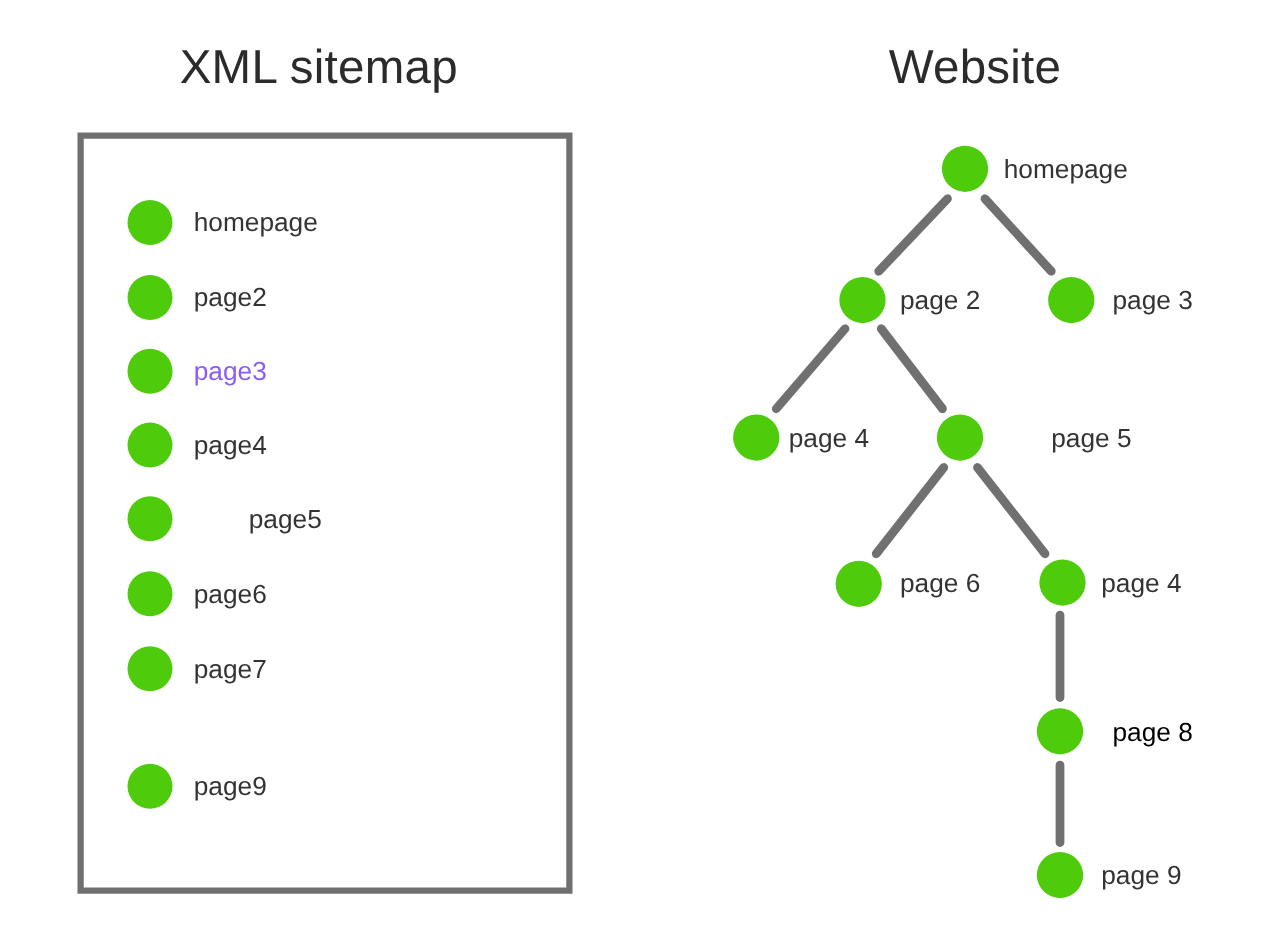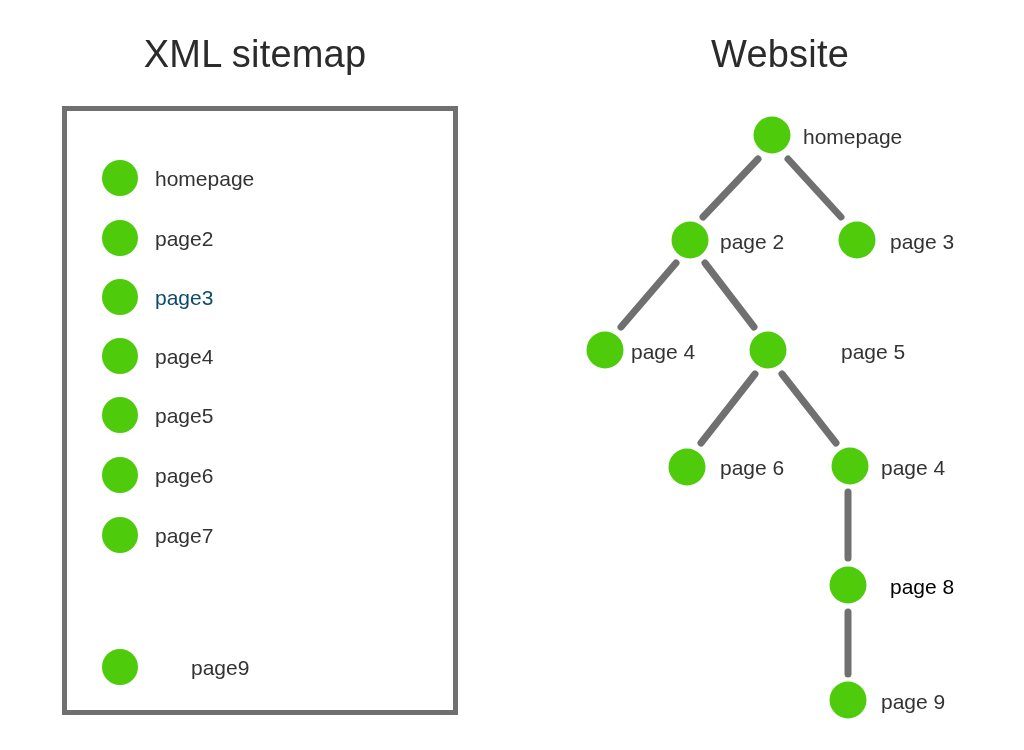--- a/index.html
+++ b/index.html
@@ -112,39 +112,39 @@
         <div class="sitemap-row" style="top: 49px;">
           <div class="bullet" style="background: rgb(78, 203, 10);"></div>
           <div class="sitemap-label" style="color: rgb(51, 51, 51);">homepage</div>
         </div>
         <div class="sitemap-row" style="top: 109px;">
           <div class="bullet" style="background: rgb(78, 203, 10);"></div>
           <div class="sitemap-label" style="color: rgb(51, 51, 51);">page2</div>
         </div>
         <div class="sitemap-row" style="top: 168px;">
           <div class="bullet" style="background: rgb(78, 203, 10);"></div>
-          <div class="sitemap-label" style="color: #0c4a6e;">page3</div>
+          <div class="sitemap-label" style="color: #8b5cf6;">page3</div>
         </div>
         <div class="sitemap-row" style="top: 227px;">
           <div class="bullet" style="background: rgb(78, 203, 10);"></div>
           <div class="sitemap-label" style="color: rgb(51, 51, 51);">page4</div>
         </div>
-        <div class="sitemap-row" style="top: 286px;">
+        <div class="sitemap-row" style="top: 286px; gap: 44px;">
           <div class="bullet" style="background: rgb(78, 203, 10);"></div>
           <div class="sitemap-label" style="color: rgb(51, 51, 51);">page5</div>
         </div>
         <div class="sitemap-row" style="top: 346px;">
           <div class="bullet" style="background: rgb(78, 203, 10);"></div>
           <div class="sitemap-label" style="color: rgb(51, 51, 51);">page6</div>
         </div>
         <div class="sitemap-row" style="top: 406px;">
           <div class="bullet" style="background: rgb(78, 203, 10);"></div>
           <div class="sitemap-label" style="color: rgb(51, 51, 51);">page7</div>
         </div>
-        <div class="sitemap-row" style="top: 538px; gap: 36px;">
+        <div class="sitemap-row" style="top: 500px;">
           <div class="bullet" style="background: rgb(78, 203, 10);"></div>
           <div class="sitemap-label" style="color: rgb(51, 51, 51);">page9</div>
         </div>
       </div>
   </div>
 
   <svg id="tree" viewBox="0 0 1024 750" width="1024" height="750">
       <line x1="758" y1="159" x2="703" y2="217" stroke="#707070" stroke-width="7" stroke-linecap="round"></line>
       <line x1="788" y1="159" x2="841" y2="217" stroke="#707070" stroke-width="7" stroke-linecap="round"></line>
       <line x1="676" y1="263" x2="621" y2="327" stroke="#707070" stroke-width="7" stroke-linecap="round"></line>

